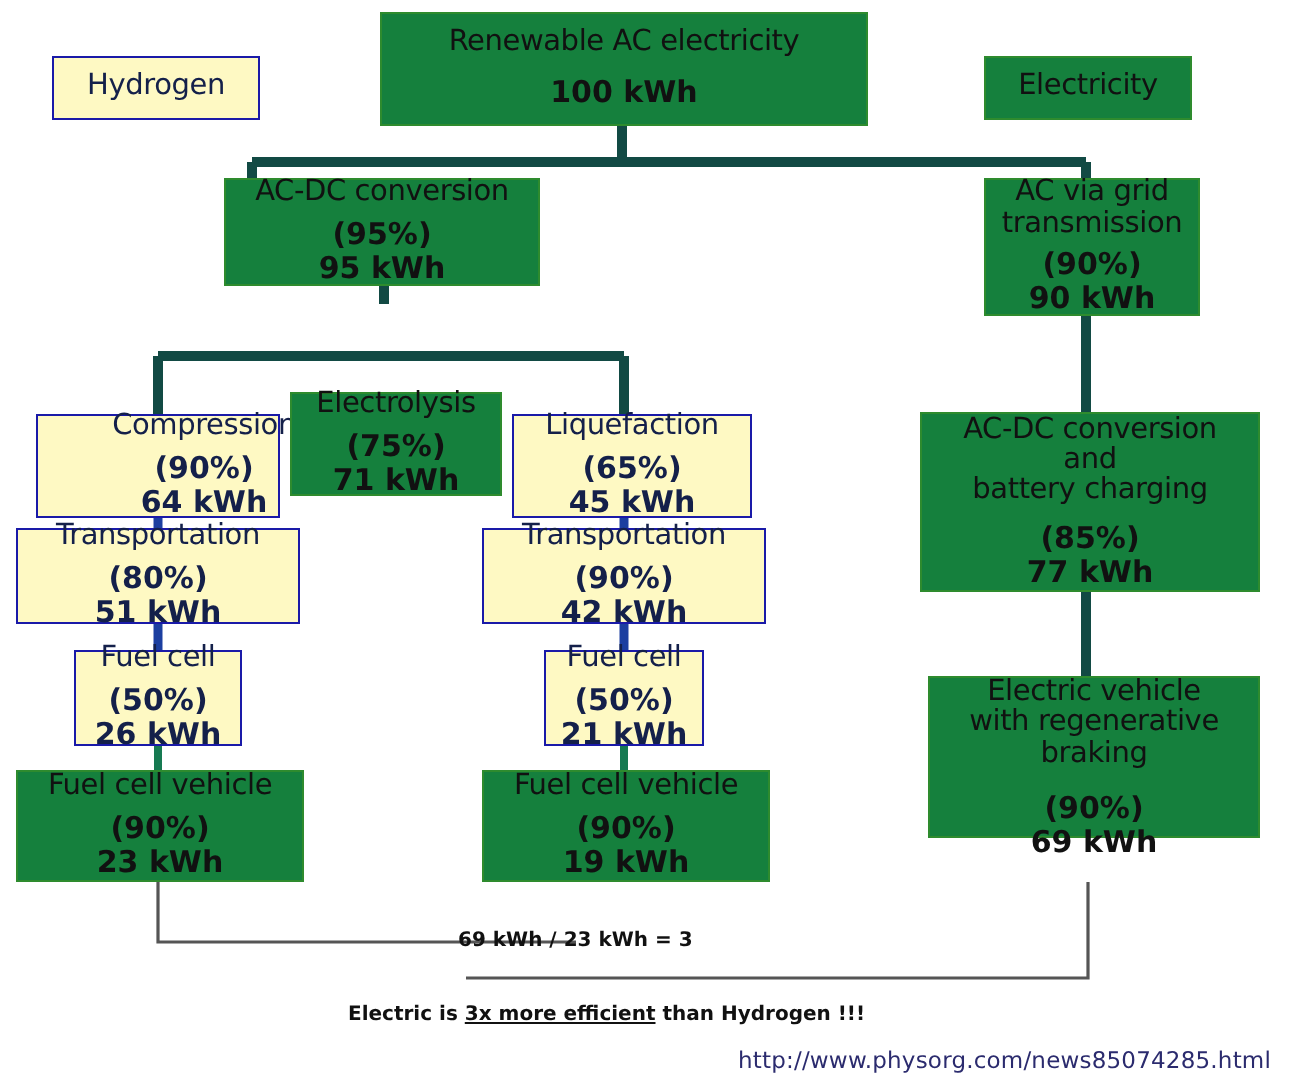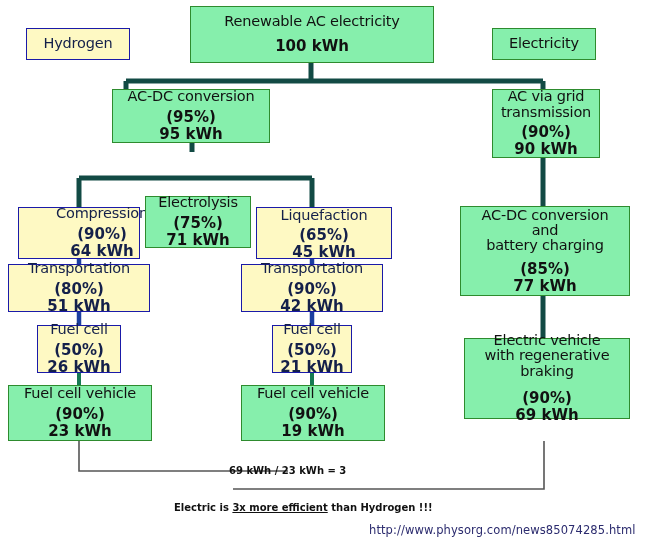--- a/index.html
+++ b/index.html
@@ -47,21 +47,21 @@
   .node .eff, .node .kwh {
     font-size: 15px;
     font-weight: bold;
     color: #111111;
     letter-spacing: 0px;
   }
   .node .eff { margin-top: 5px; }
   .node .kwh { margin-top: 1px; }
 
   .yellow {
-    background: #86efac;
+    background: #15803d;
     border: 1.6px solid #2e8b2e;
   }
   .blue {
     background: #fef9c3;
     border: 1.6px solid #1a1aa8;
   }
   .blue .title { color: #14204a; }
   .blue .eff, .blue .kwh { color: #14204a; }
 
   .legend .title { font-size: 14.5px; }
@@ -162,21 +162,21 @@
     <div class="eff">(90%)</div>
     <div class="kwh">90 kWh</div>
   </div>
 
   <div class="node blue" style="left:18px; top:207px; width:122px; height:52px;padding-left:46px;">
     <div class="title">Compression</div>
     <div class="eff">(90%)</div>
     <div class="kwh">64 kWh</div>
   </div>
 
-  <div class="node blue" style="left:256px; top:207px; width:136px; height:52px;justify-content:space-between;">
+  <div class="node blue" style="left:256px; top:207px; width:120px; height:52px;">
     <div class="title">Liquefaction</div>
     <div class="eff">(65%)</div>
     <div class="kwh">45 kWh</div>
   </div>
 
   <div class="node yellow" style="left:460px; top:206px; width:170px; height:90px;">
     <div class="title">AC-DC conversion
 and
 battery charging</div>
     <div class="eff" style="margin-top:8px;">(85%)</div>
@@ -200,21 +200,21 @@
     <div class="eff">(50%)</div>
     <div class="kwh">26 kWh</div>
   </div>
 
   <div class="node blue" style="left:272px; top:325px; width:80px; height:48px;">
     <div class="title">Fuel cell</div>
     <div class="eff">(50%)</div>
     <div class="kwh">21 kWh</div>
   </div>
 
-  <div class="node yellow" style="left:464px; top:338px; width:166px; height:81px;">
+  <div class="node yellow" style="left:464px; top:338px; width:166px; height:81px;justify-content:space-between;">
     <div class="title">Electric vehicle
 with regenerative
 braking</div>
     <div class="eff" style="margin-top:12px;">(90%)</div>
     <div class="kwh">69 kWh</div>
   </div>
 
   <div class="node yellow" style="left:8px; top:385px; width:144px; height:56px;">
     <div class="title">Fuel cell vehicle</div>
     <div class="eff">(90%)</div>

